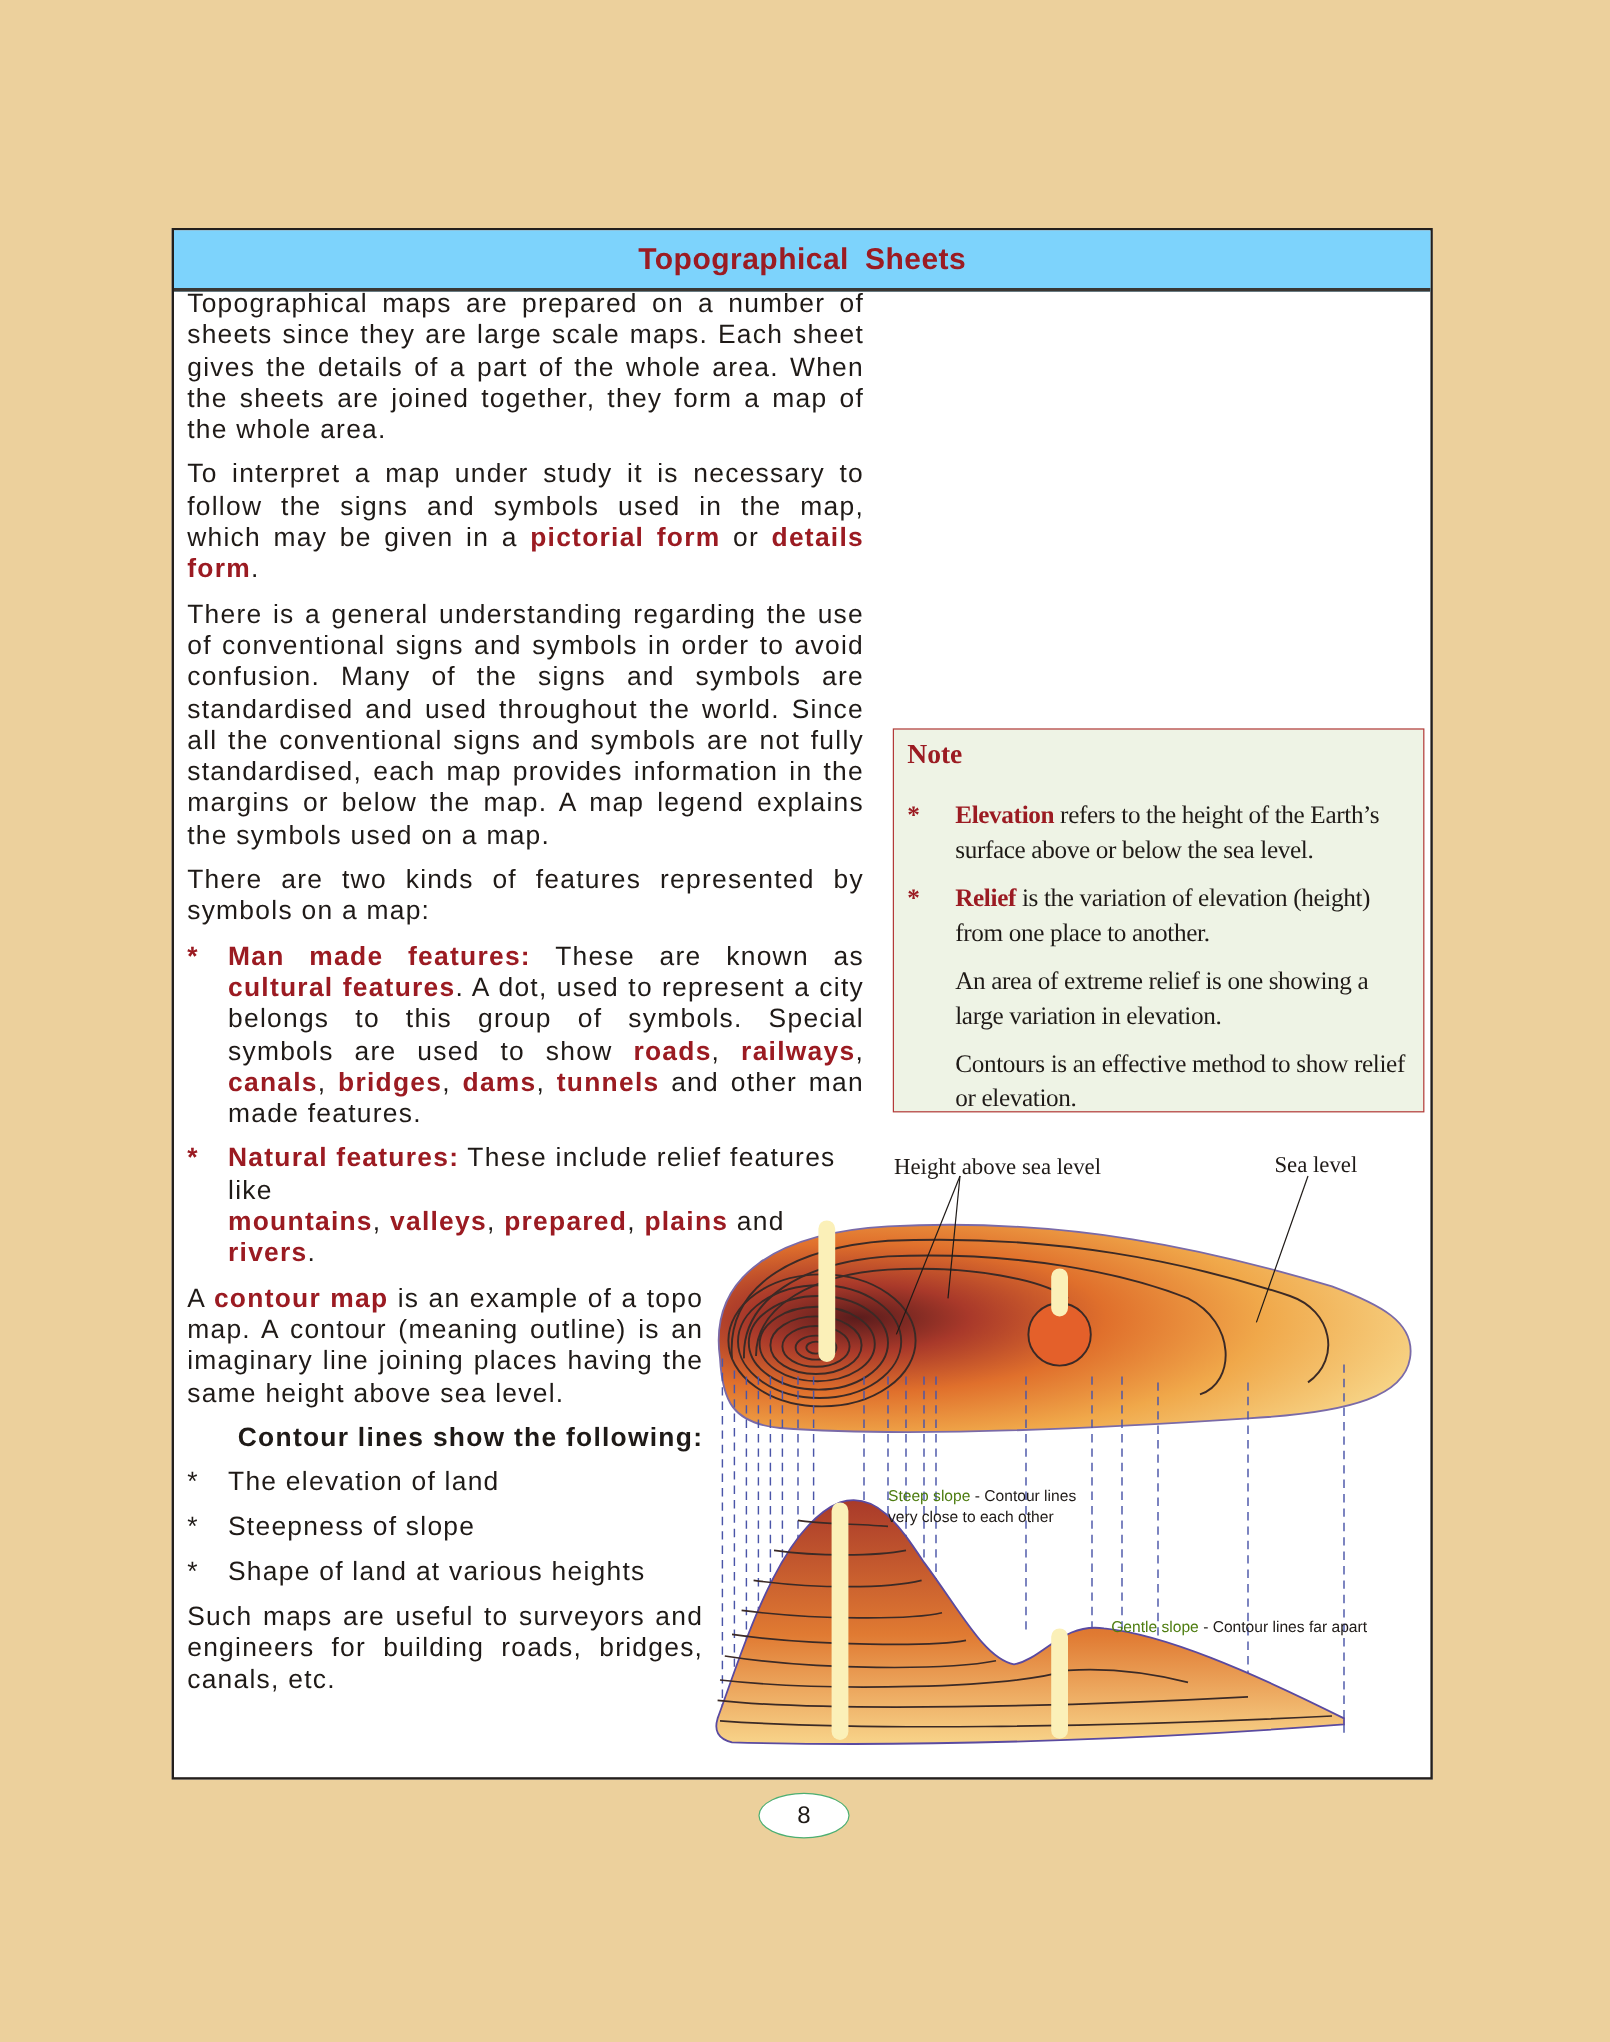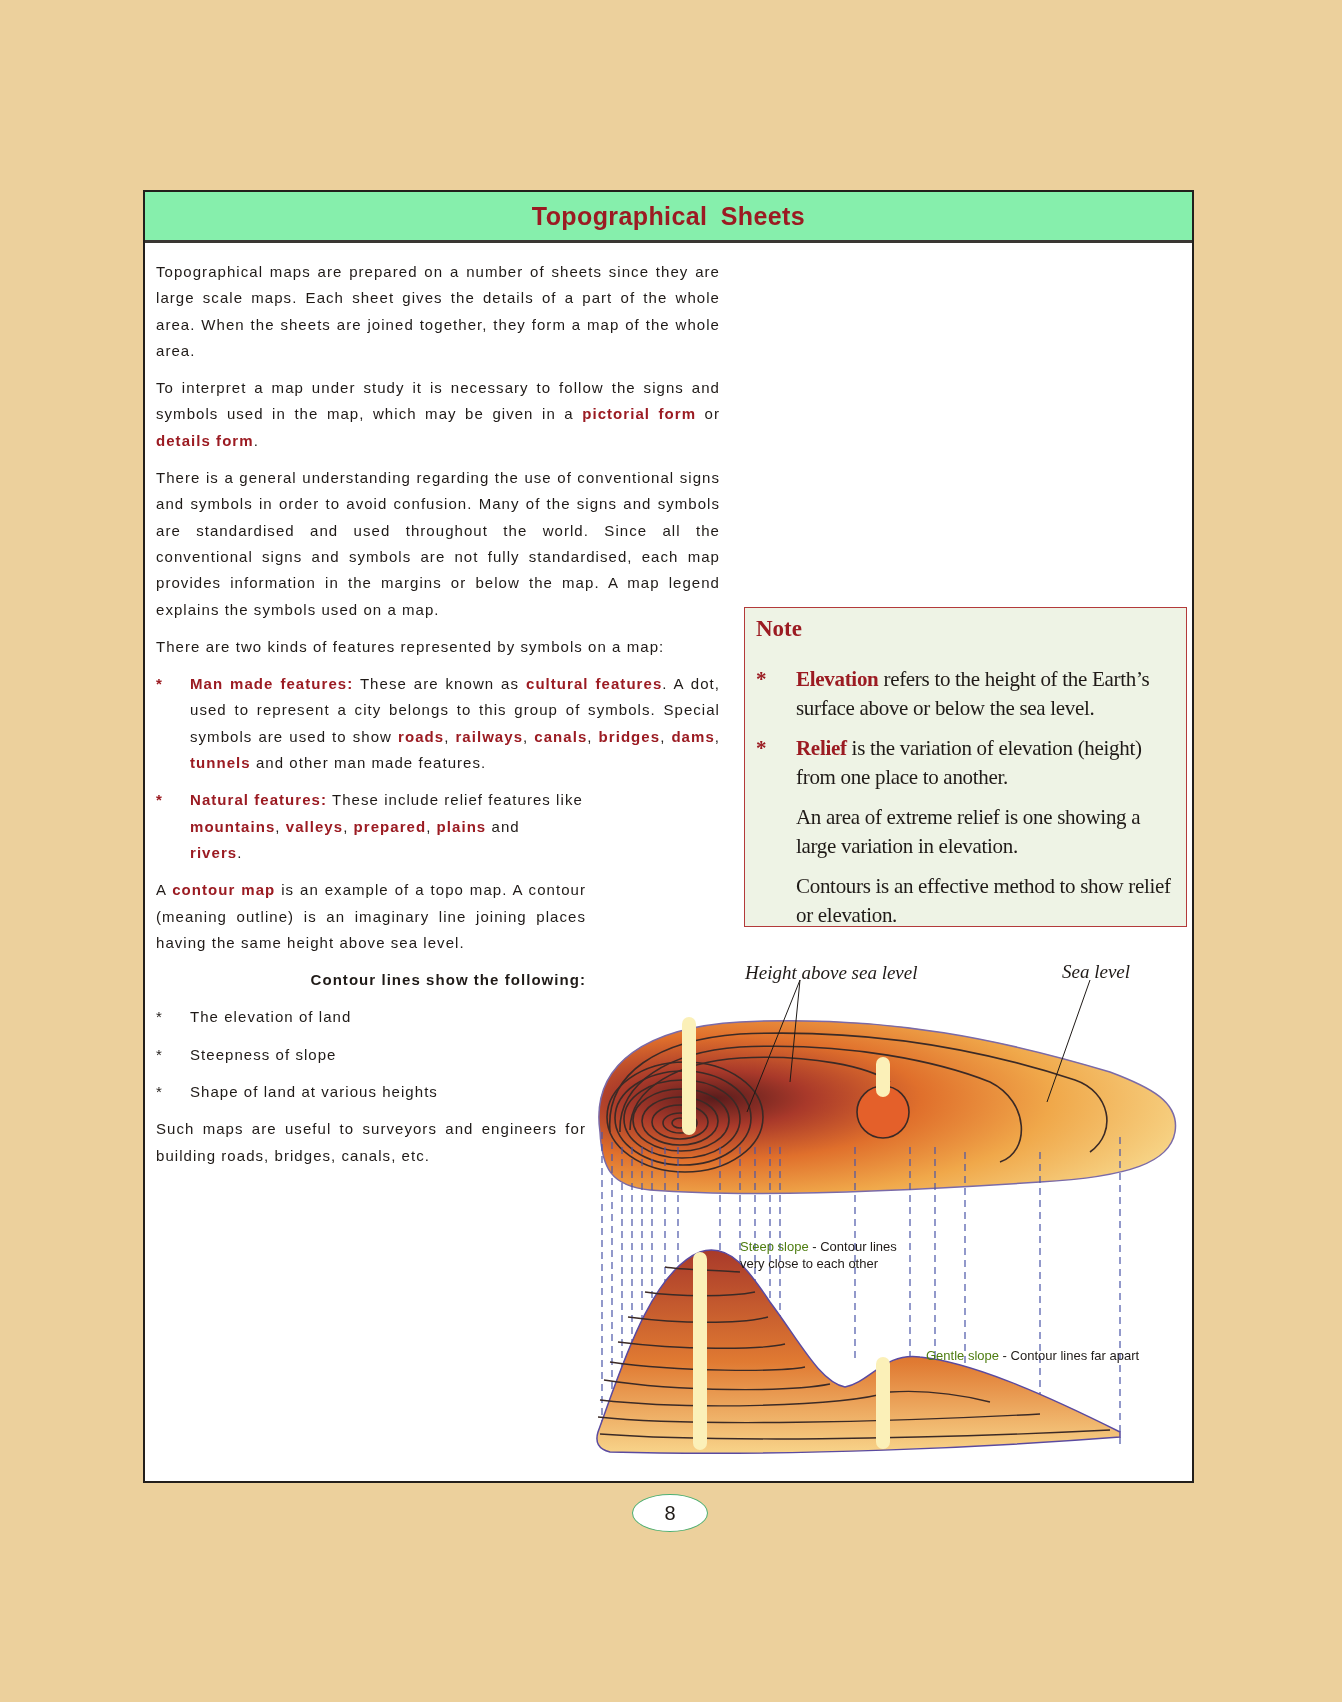--- a/index.html
+++ b/index.html
@@ -6,29 +6,29 @@
   body {
     width:1342px; height:1702px; background:#ecd09c; position:relative;
     font-family:"Liberation Sans", sans-serif; color:#1f1a17; overflow:hidden;
   }
   .frame {
     position:absolute; left:143px; top:190px; width:1051px; height:1293px;
     border:2px solid #231f1c; background:#ffffff; box-sizing:border-box;
   }
   .header {
     position:absolute; left:0; top:0; right:0; height:48px;
-    background:#86efac; border-bottom:3px solid #3a3733;
+    background:#7dd3fc; border-bottom:3px solid #3a3733;
     display:flex; align-items:center; justify-content:center;
   }
   .header h1 {
     margin:0; font-size:25px; font-weight:bold; color:#9b1b22; letter-spacing:0.4px; word-spacing:6px;
   }
   .leftcol {
-    position:absolute; left:11px; top:67px; width:564px;
-    font-size:15px; line-height:26.3px; letter-spacing:1.05px; text-align:justify;
+    position:absolute; left:11px; top:48px; width:564px;
+    font-size:22px; line-height:26.3px; letter-spacing:1.05px; text-align:justify;
   }
   .leftcol p { margin:0 0 11px 0; }
   .hl { color:#9b1b22; font-weight:bold; }
   .bullet { position:relative; padding-left:34px; margin:0 0 11px 0; }
   .bullet .star { position:absolute; left:0; top:0; }
   .bullet .star.red { color:#9b1b22; font-weight:bold; }
   .narrow { width:430px; }
   .plain-bullet { position:relative; padding-left:34px; margin:0 0 11px 0; text-align:left; }
   .plain-bullet .star { position:absolute; left:0; top:0; }
 
@@ -39,21 +39,21 @@
     padding:6px 10px 0 11px;
   }
   .note h2 { margin:0 0 22px 0; font-size:23px; color:#9b1b22; font-weight:bold; }
   .note .nitem { position:relative; padding-left:40px; margin:0 0 11px 0; letter-spacing:-0.3px; }
   .note .nitem .star { position:absolute; left:0; top:0; color:#9b1b22; font-weight:bold; }
   .note .nred { color:#9b1b22; font-weight:bold; }
   .note .npara { padding-left:40px; margin:0 0 11px 0; letter-spacing:-0.3px; }
 
   .diagram { position:absolute; left:445px; top:760px; width:600px; height:520px; }
   .diagram svg { position:absolute; left:0; top:0; }
-  .dlabel { position:absolute; font-family:"Liberation Serif", serif; font-size:19px; color:#1f1a17; white-space:nowrap;font-style:italic; }
+  .dlabel { position:absolute; font-family:"Liberation Serif", serif; font-size:19px; color:#1f1a17; white-space:nowrap; }
   .slabel { position:absolute; font-size:13px; color:#1f1a17; white-space:nowrap; line-height:17px; }
   .slabel .red { color:#4d7c0f; }
 
   .pagenum {
     position:absolute; left:632px; top:1494px; width:76px; height:38px;
     border:1.5px solid #4caf72; border-radius:50%; background:#ffffff;
     display:flex; align-items:center; justify-content:center; font-size:20px; color:#1f1a17;
     box-sizing:border-box;
   }
 </style>

